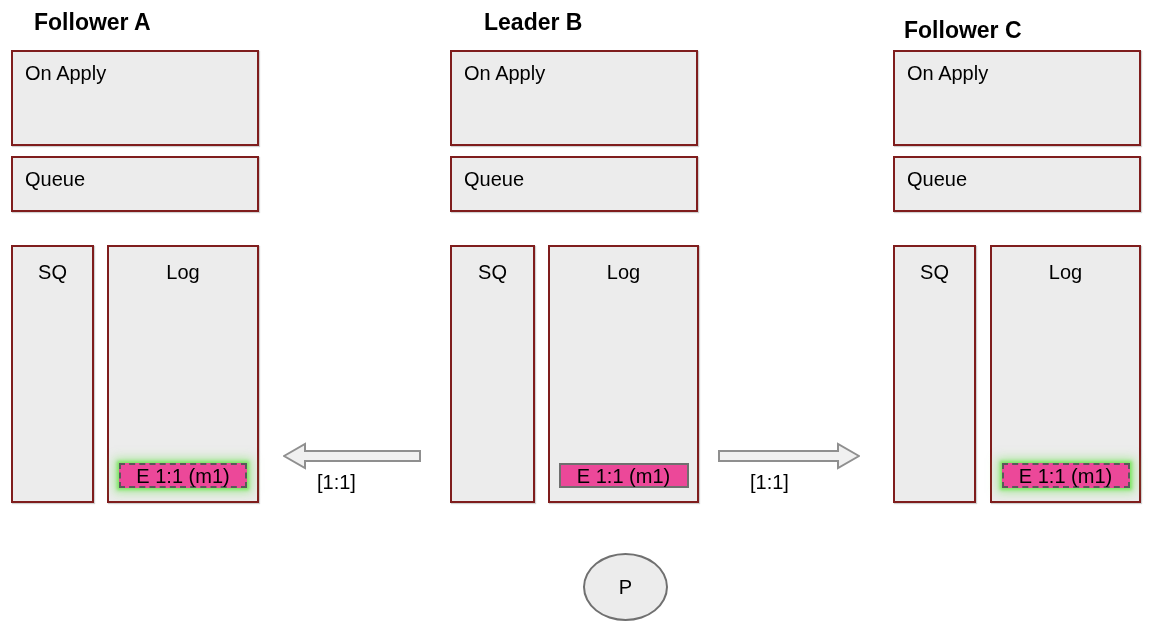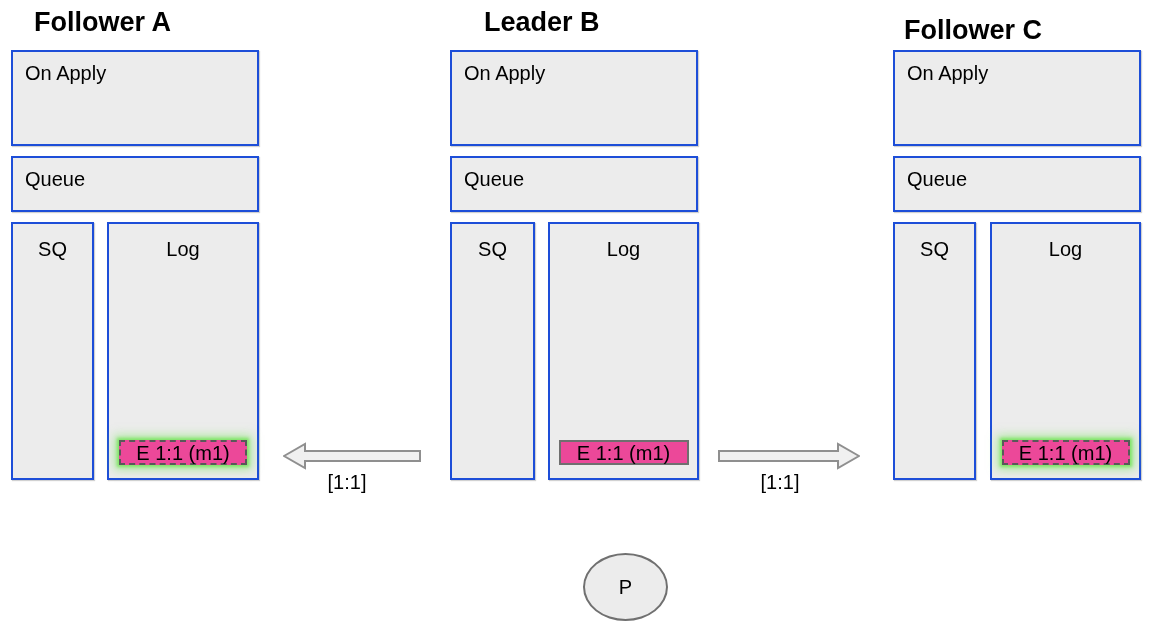--- a/index.html
+++ b/index.html
@@ -11,40 +11,41 @@
   #canvas {
     position: relative;
     width: 1156px;
     height: 637px;
     background: #ffffff;
     overflow: hidden;
     color: #000;
   }
   .node-title {
     position: absolute;
-    font-size: 27px;
+    font-size: 23px;
     font-weight: bold;
     line-height: 26px;
     white-space: nowrap;
   }
   .box {
     position: absolute;
     box-sizing: border-box;
     background: #ececec;
-    border: 2px solid #1d4ed8;
+    border: 2px solid #7f1d1d;
     box-shadow: 1px 1px 1px rgba(0,0,0,0.18);
     font-size: 20px;
     line-height: 22px;
   }
   .box.pad {
     padding: 10px 12px;
   }
   .box.center-top {
     text-align: center;
     padding-top: 14px;
+    margin-top: 23px;
   }
   .log-entry {
     position: absolute;
     left: 50%;
     transform: translateX(-50%);
     bottom: 13px;
     width: 130px;
     height: 25px;
     box-sizing: border-box;
     background: #ec4899;
@@ -59,21 +60,20 @@
   .log-entry.replicated {
     border: 2px dashed #595959;
     box-shadow: 0 0 3px 2px rgba(123,229,98,0.95), 0 0 9px 5px rgba(123,229,98,0.5);
   }
   .arrow-svg {
     position: absolute;
   }
   .arrow-label {
     position: absolute;
     width: 60px;
-    text-align: center;
     font-size: 20px;
     line-height: 21px;
   }
   .process-ellipse {
     position: absolute;
     left: 583px;
     top: 553px;
     width: 85px;
     height: 68px;
     box-sizing: border-box;

